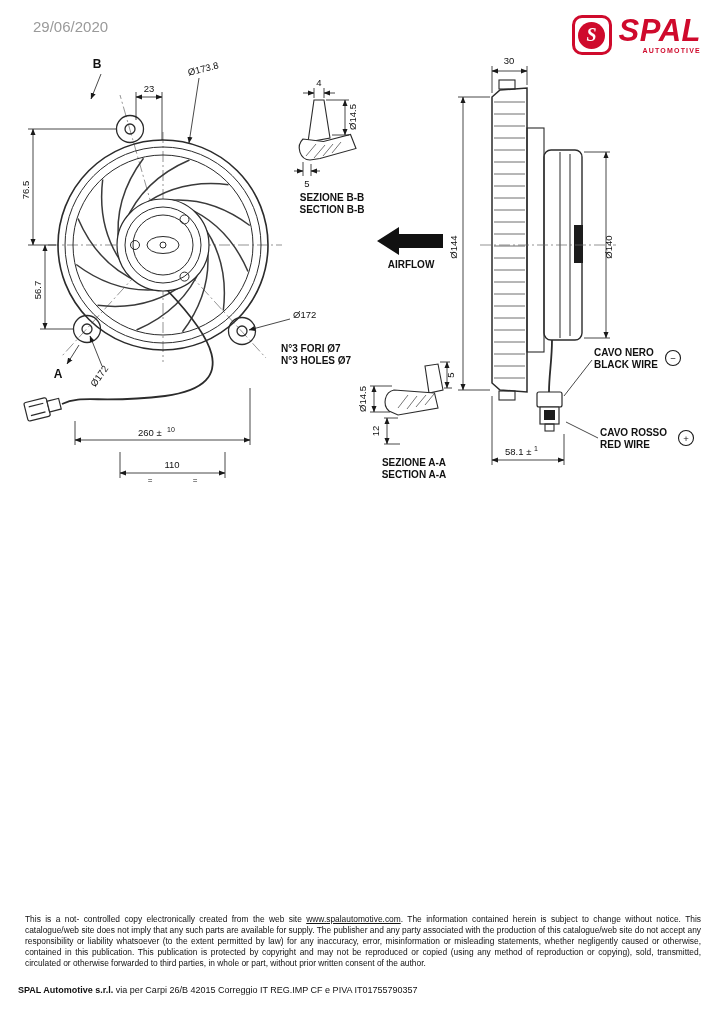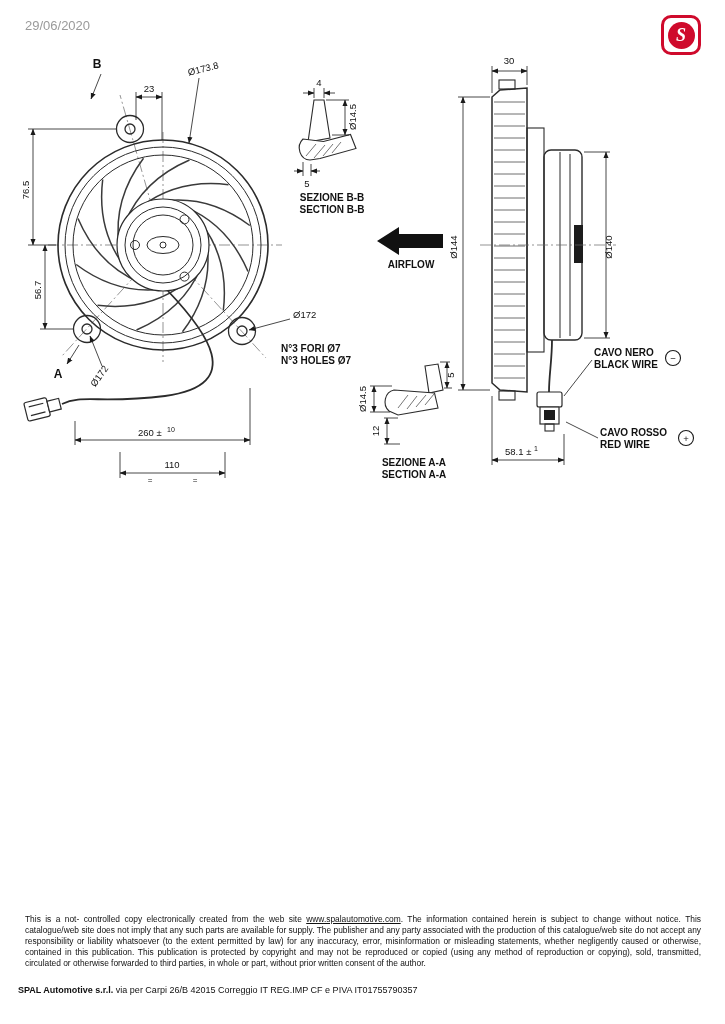--- a/index.html
+++ b/index.html
@@ -1,17 +1,17 @@
 <!DOCTYPE html>
 <html><head>
 <meta charset="utf-8">
 <style>
   *{margin:0;padding:0;box-sizing:border-box}
   html,body{width:725px;height:1024px;background:#fff;font-family:"Liberation Sans",sans-serif;position:relative;overflow:hidden;color:#111}
-  .date{position:absolute;top:18px;left:25px;font-size:13px;color:#9a9a9a}
+  .date{position:absolute;top:18px;left:33px;font-size:15px;color:#9a9a9a}
   .logo{position:absolute;top:15px;right:24px;display:flex;align-items:flex-start;gap:7px;color:#cf0a2c}
   .logo-mark{width:40px;height:40px;border:3.5px solid #cf0a2c;border-radius:10px;display:flex;align-items:center;justify-content:center;background:#fff}
   .logo-circle{width:27px;height:27px;border-radius:50%;background:#cf0a2c;color:#fff;display:flex;align-items:center;justify-content:center;font:italic bold 18px "Liberation Serif",serif}
   .logo-text{display:flex;flex-direction:column;align-items:flex-end}
   .logo-brand{font-style:italic;font-weight:bold;font-size:31px;line-height:1;letter-spacing:.5px}
   .logo-sub{font-weight:bold;font-size:7px;letter-spacing:1.2px;margin-top:1px}
   .drawing{position:absolute;top:0;left:0}
   .dim{font-size:9.5px;fill:#111;font-family:"Liberation Sans",sans-serif}
   .dim-sup{font-size:7px;fill:#111;font-family:"Liberation Sans",sans-serif}
   .dim-sm{font-size:8px;fill:#111;font-family:"Liberation Sans",sans-serif}
@@ -22,20 +22,24 @@
   .company-line{position:absolute;left:18px;top:985px;width:676px;font-size:9px;color:#111}
 </style>
 </head>
 <body>
 
 <div class="date">29/06/2020</div>
 
 <div class="logo">
   <div class="logo-mark">
     <div class="logo-circle">S</div>
+  </div>
+  <div class="logo-text">
+    <div class="logo-brand">SPAL</div>
+    <div class="logo-sub">AUTOMOTIVE</div>
   </div>
 </div>
 
 <svg class="drawing" width="725" height="1024" viewBox="0 0 725 1024">
   <defs>
     <marker id="arw" viewBox="0 0 10 10" refX="9.5" refY="5" markerWidth="8" markerHeight="8" orient="auto-start-reverse">
       <path d="M0,1 L10,5 L0,9 z" fill="#1a1a1a"></path>
     </marker>
   </defs>
 

